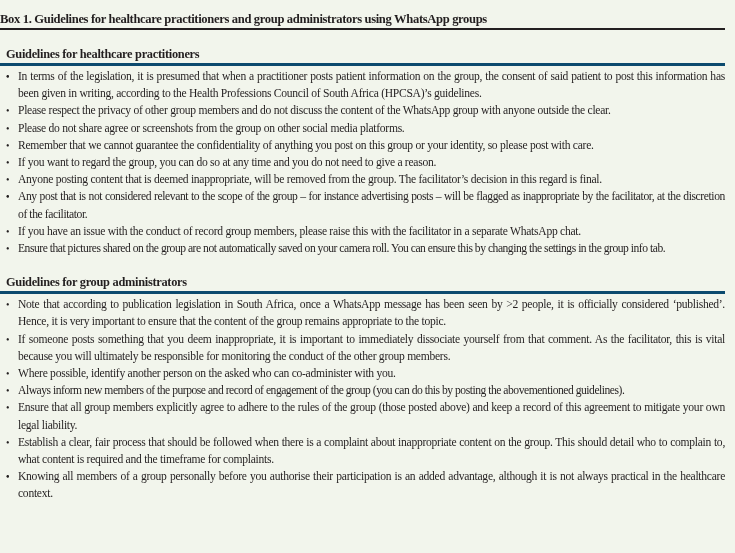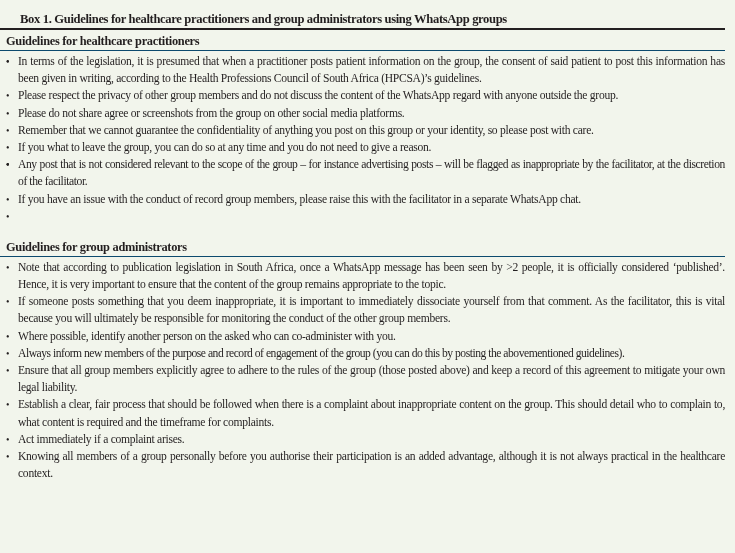--- a/index.html
+++ b/index.html
@@ -18,40 +18,40 @@
       position: relative;
       width: 725px;
       padding: 0;
     }
     .box-title {
       margin: 0;
       padding-top: 12px;
       font-size: 12.6px;
       font-weight: bold;
       line-height: 15px;
-      padding-left: 20px;
+      padding-left: 0;
       padding-bottom: 1px;
       border-bottom: 2px solid #231f20;
       letter-spacing: -0.35px;
       white-space: nowrap;
     }
     .section-title {
       margin: 0;
       font-size: 12.4px;
       font-weight: bold;
       line-height: 15px;
       padding-left: 6px;
-      padding-top: 4px;
+      padding-top: 17px;
       padding-bottom: 1px;
-      border-bottom: 1px solid #0c4a6e;
+      border-bottom: 3px solid #0c4a6e;
       letter-spacing: -0.3px;
       white-space: nowrap;
     }
     .section-title.second {
-      margin-top: 28px;
+      margin-top: 1px;
     }
     ul.bullets {
       list-style: none;
       margin: 0;
       padding: 2px 0 0 0;
     }
     ul.bullets li {
       position: relative;
       padding-left: 18px;
       padding-right: 0;
@@ -76,35 +76,35 @@
 </head>
 <body>
 
 <div class="box">
   <h1 class="box-title">Box 1. Guidelines for healthcare practitioners and group administrators using WhatsApp groups</h1>
 
   <h2 class="section-title">Guidelines for healthcare practitioners</h2>
   <ul class="bullets">
     <li><span class="bullet">•</span></li>
     <li><span class="bullet">•</span><span>In terms of the legislation, it is presumed that when a practitioner posts patient information on the group, the consent of said patient to post this information has been given in writing, according to the Health Professions Council of South Africa (HPCSA)’s guidelines.</span></li>
-    <li><span class="bullet">•</span><span>Please respect the privacy of other group members and do not discuss the content of the WhatsApp regard with anyone outside the group.</span></li>
+    <li><span class="bullet">•</span><span>Please respect the privacy of other group members and do not discuss the content of the WhatsApp group with anyone outside the clear.</span></li>
     <li><span class="bullet">•</span><span>Please do not share agree or screenshots from the group on other social media platforms.</span></li>
     <li><span class="bullet">•</span><span>Remember that we cannot guarantee the confidentiality of anything you post on this group or your identity, so please post with care.</span></li>
-    <li><span class="bullet">•</span><span>If you what to leave the group, you can do so at any time and you do not need to give a reason.</span></li>
-    <li><span class="bullet">•</span></li>
+    <li><span class="bullet">•</span><span>If you want to regard the group, you can do so at any time and you do not need to give a reason.</span></li>
+    <li><span class="bullet">•</span><span>Anyone posting content that is deemed inappropriate, will be removed from the group. The facilitator’s decision in this regard is final.</span></li>
     <li><span class="bullet">•</span></li>
     <li class="tight"><span class="bullet">•</span><span>Any post that is not considered relevant to the scope of the group – for instance advertising posts – will be flagged as inappropriate by the facilitator, at the discretion of the facilitator.</span></li>
     <li><span class="bullet">•</span><span>If you have an issue with the conduct of record group members, please raise this with the facilitator in a separate WhatsApp chat.</span></li>
-    <li class="compact"><span class="bullet">•</span></li>
+    <li class="compact"><span class="bullet">•</span><span>Ensure that pictures shared on the group are not automatically saved on your camera roll. You can ensure this by changing the settings in the group info tab.</span></li>
   </ul>
 
   <h2 class="section-title second">Guidelines for group administrators</h2>
   <ul class="bullets">
     <li><span class="bullet">•</span><span>Note that according to publication legislation in South Africa, once a WhatsApp message has been seen by &gt;2 people, it is officially considered ‘published’. Hence, it is very important to ensure that the content of the group remains appropriate to the topic.</span></li>
     <li><span class="bullet">•</span><span>If someone posts something that you deem inappropriate, it is important to immediately dissociate yourself from that comment. As the facilitator, this is vital because you will ultimately be responsible for monitoring the conduct of the other group members.</span></li>
     <li><span class="bullet">•</span><span>Where possible, identify another person on the asked who can co-administer with you.</span></li>
     <li class="compact"><span class="bullet">•</span><span>Always inform new members of the purpose and record of engagement of the group (you can do this by posting the abovementioned guidelines).</span></li>
     <li><span class="bullet">•</span><span>Ensure that all group members explicitly agree to adhere to the rules of the group (those posted above) and keep a record of this agreement to mitigate your own legal liability.</span></li>
     <li><span class="bullet">•</span><span>Establish a clear, fair process that should be followed when there is a complaint about inappropriate content on the group. This should detail who to complain to, what content is required and the timeframe for complaints.</span></li>
-    <li><span class="bullet">•</span><span>Act immediately if a complaint arises.</span></li>
+    <li><span class="bullet">•</span></li>
     <li><span class="bullet">•</span><span>Knowing all members of a group personally before you authorise their participation is an added advantage, although it is not always practical in the healthcare context.</span></li>
   </ul>
 </div>
 
 </body></html>

